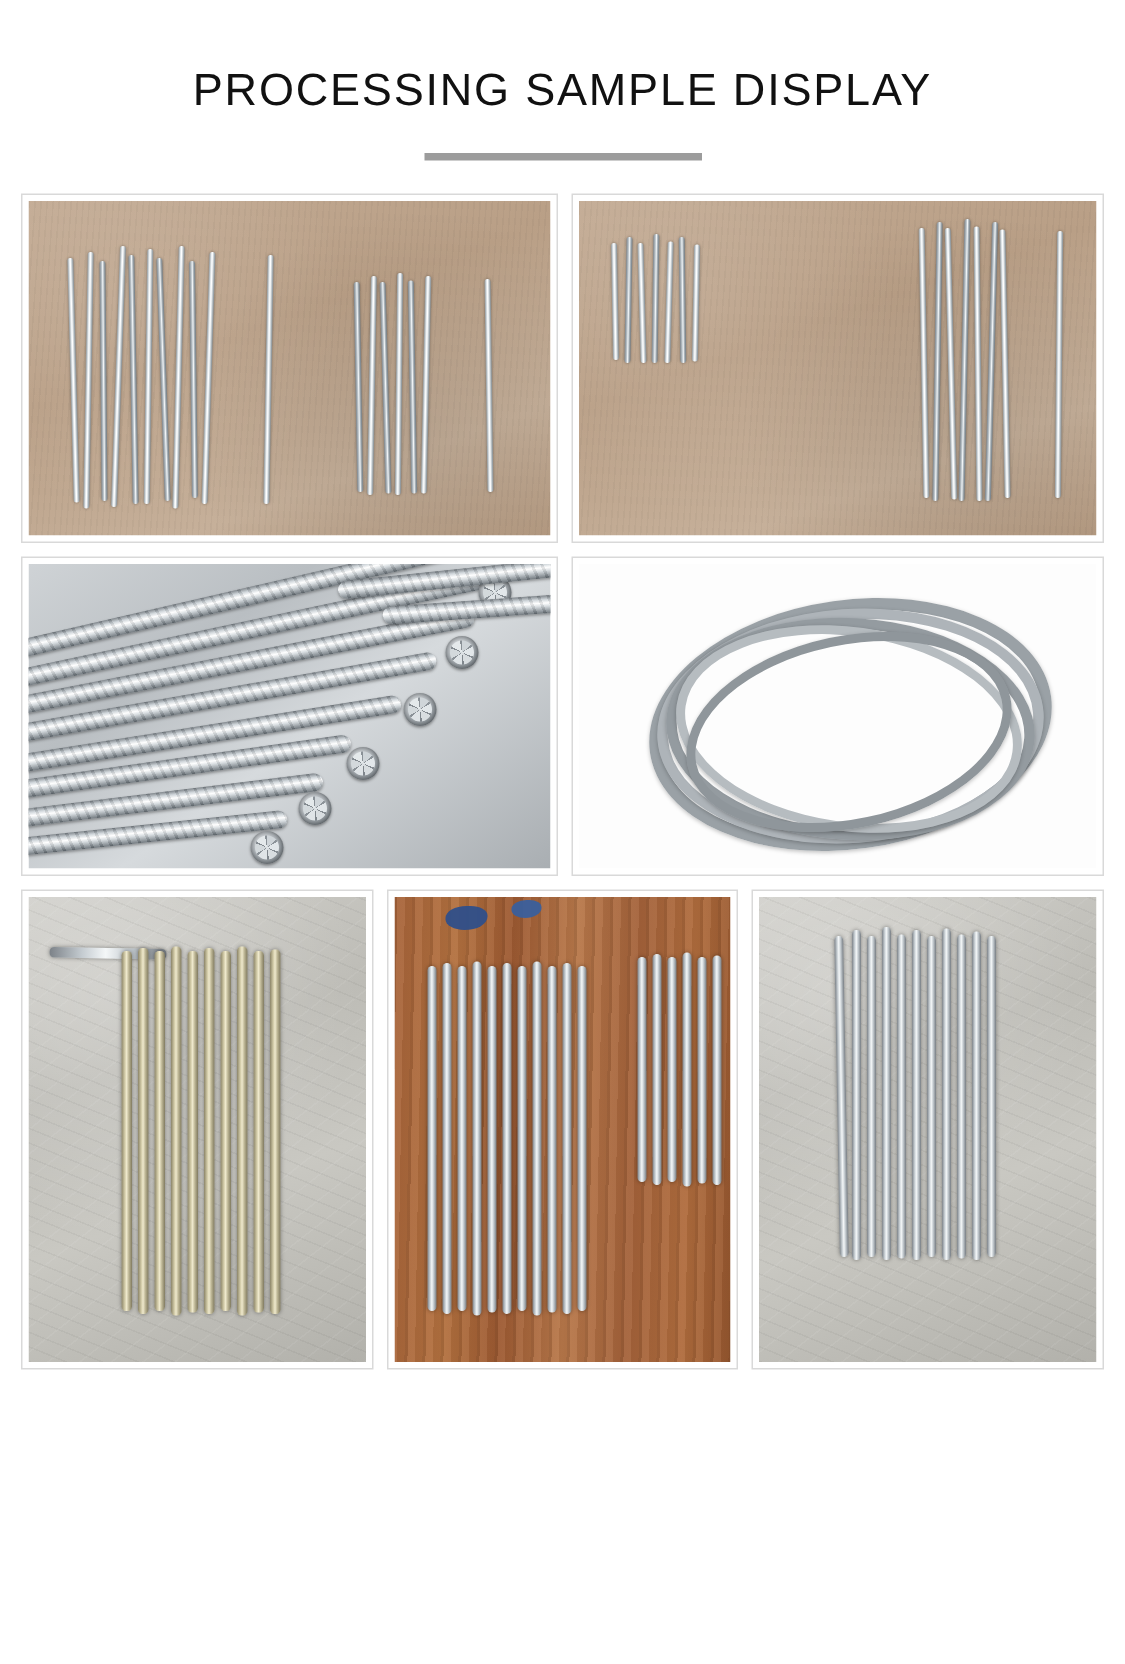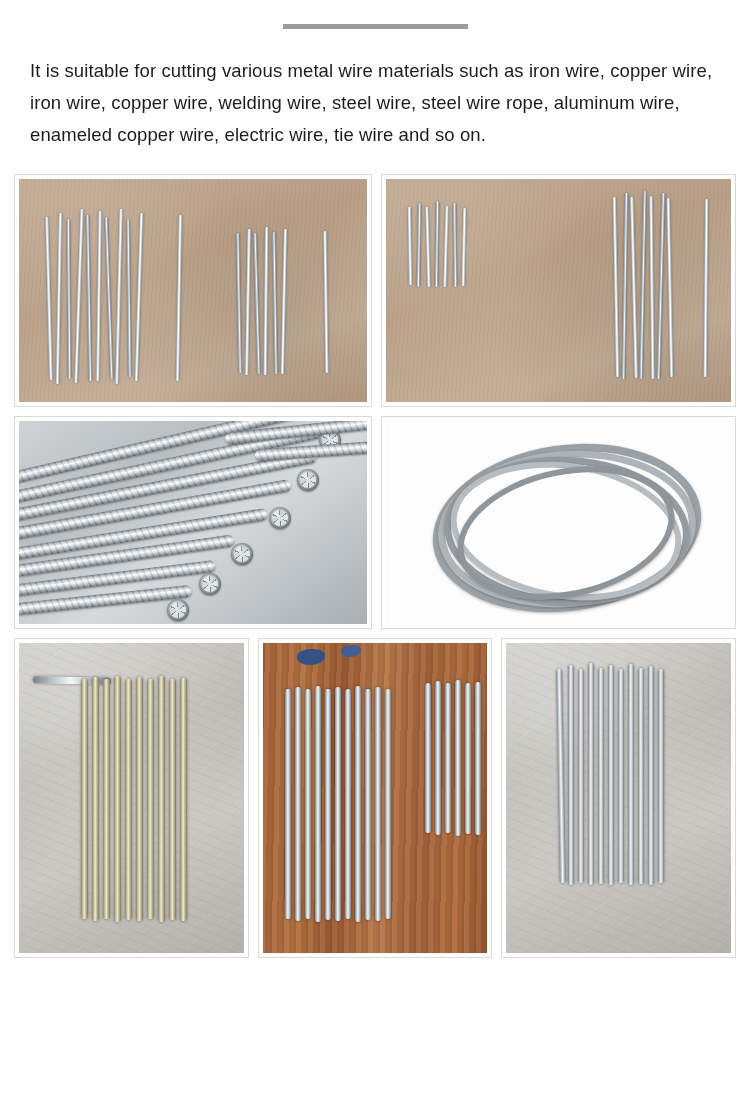--- a/index.html
+++ b/index.html
@@ -196,25 +196,25 @@
     position: absolute;
     border-radius: 50% 40% 55% 45%;
     opacity: .95;
   }
 </style>
 </head>
 <body>
 
 <div class="page">
 
+  <h1 class="title">PROCESSING SAMPLE DISPLAY</h1>
   <div class="title-rule-wrap">
     <div class="title-rule"></div>
   </div>
 
-  <p class="intro">It is suitable for cutting various metal wire materials such as iron wire, copper wire, iron wire, copper wire, welding wire, steel wire, steel wire rope, aluminum wire, enameled copper wire, electric wire, tie wire and so on.</p>
 
   <div class="gallery">
 
     <div class="row">
 
       <div class="cell" style="width:358px;height:233px;">
 
         <div class="photo">
           <div class="cardboard">
 

